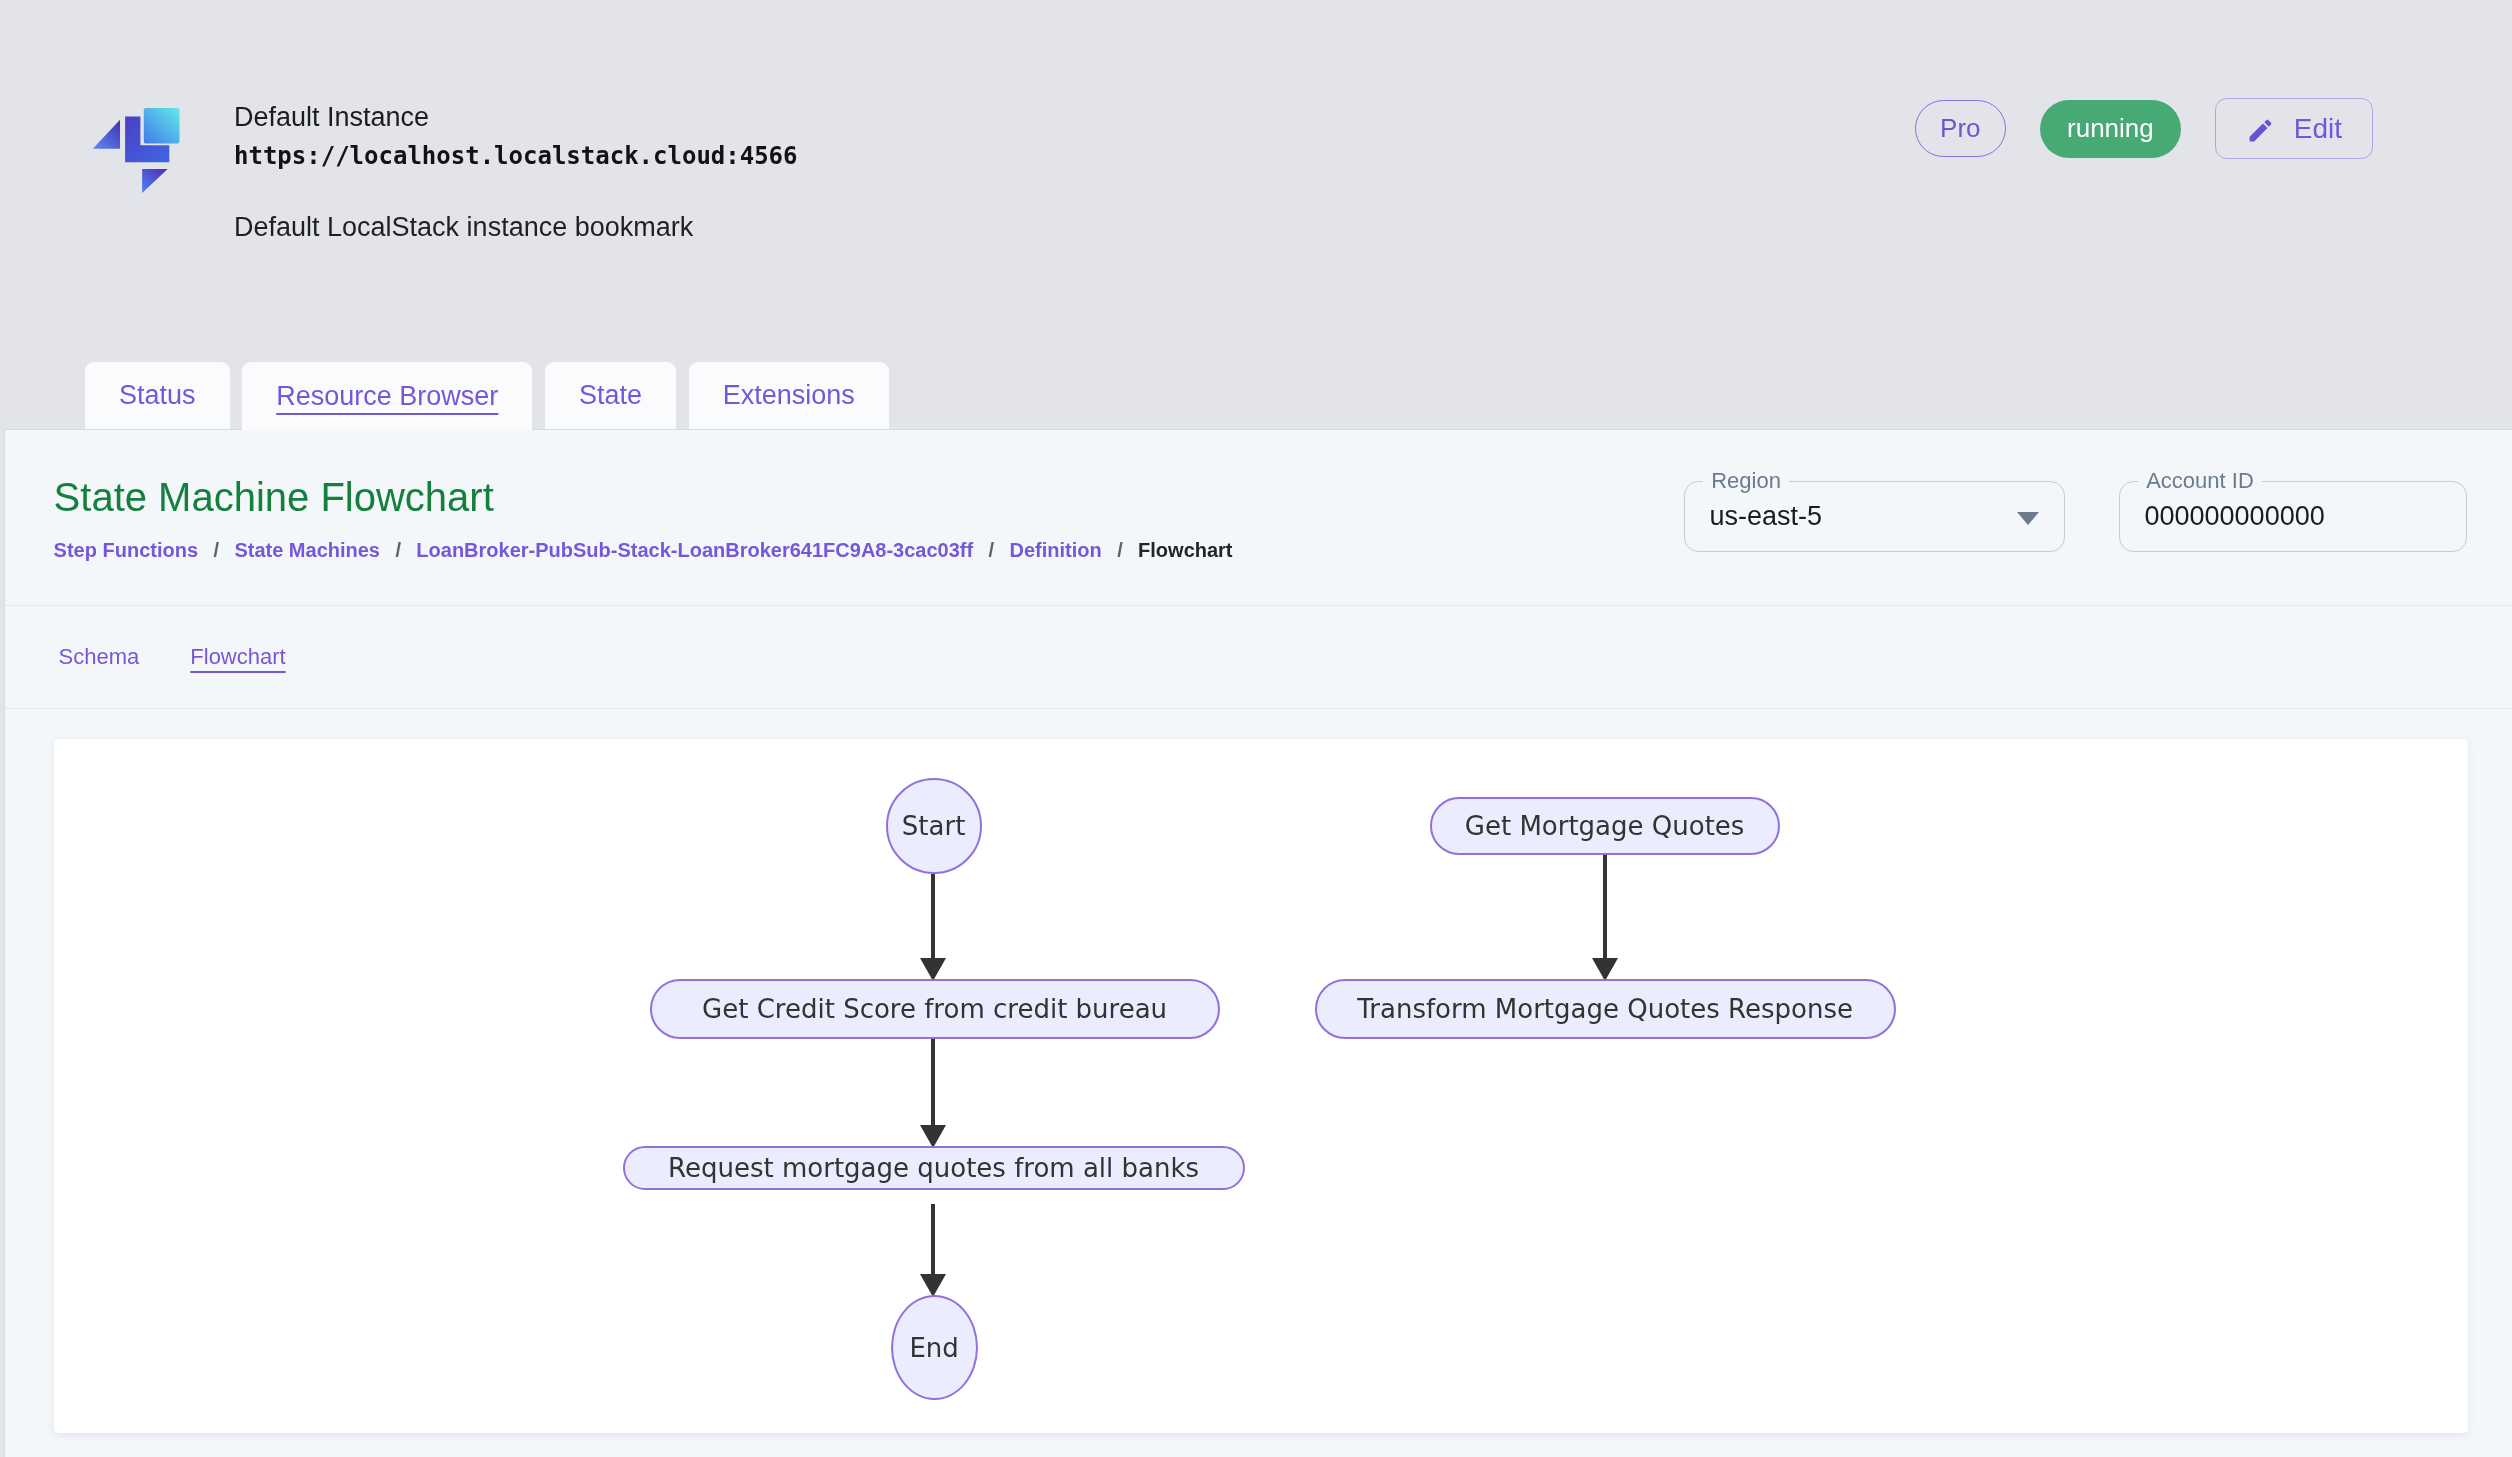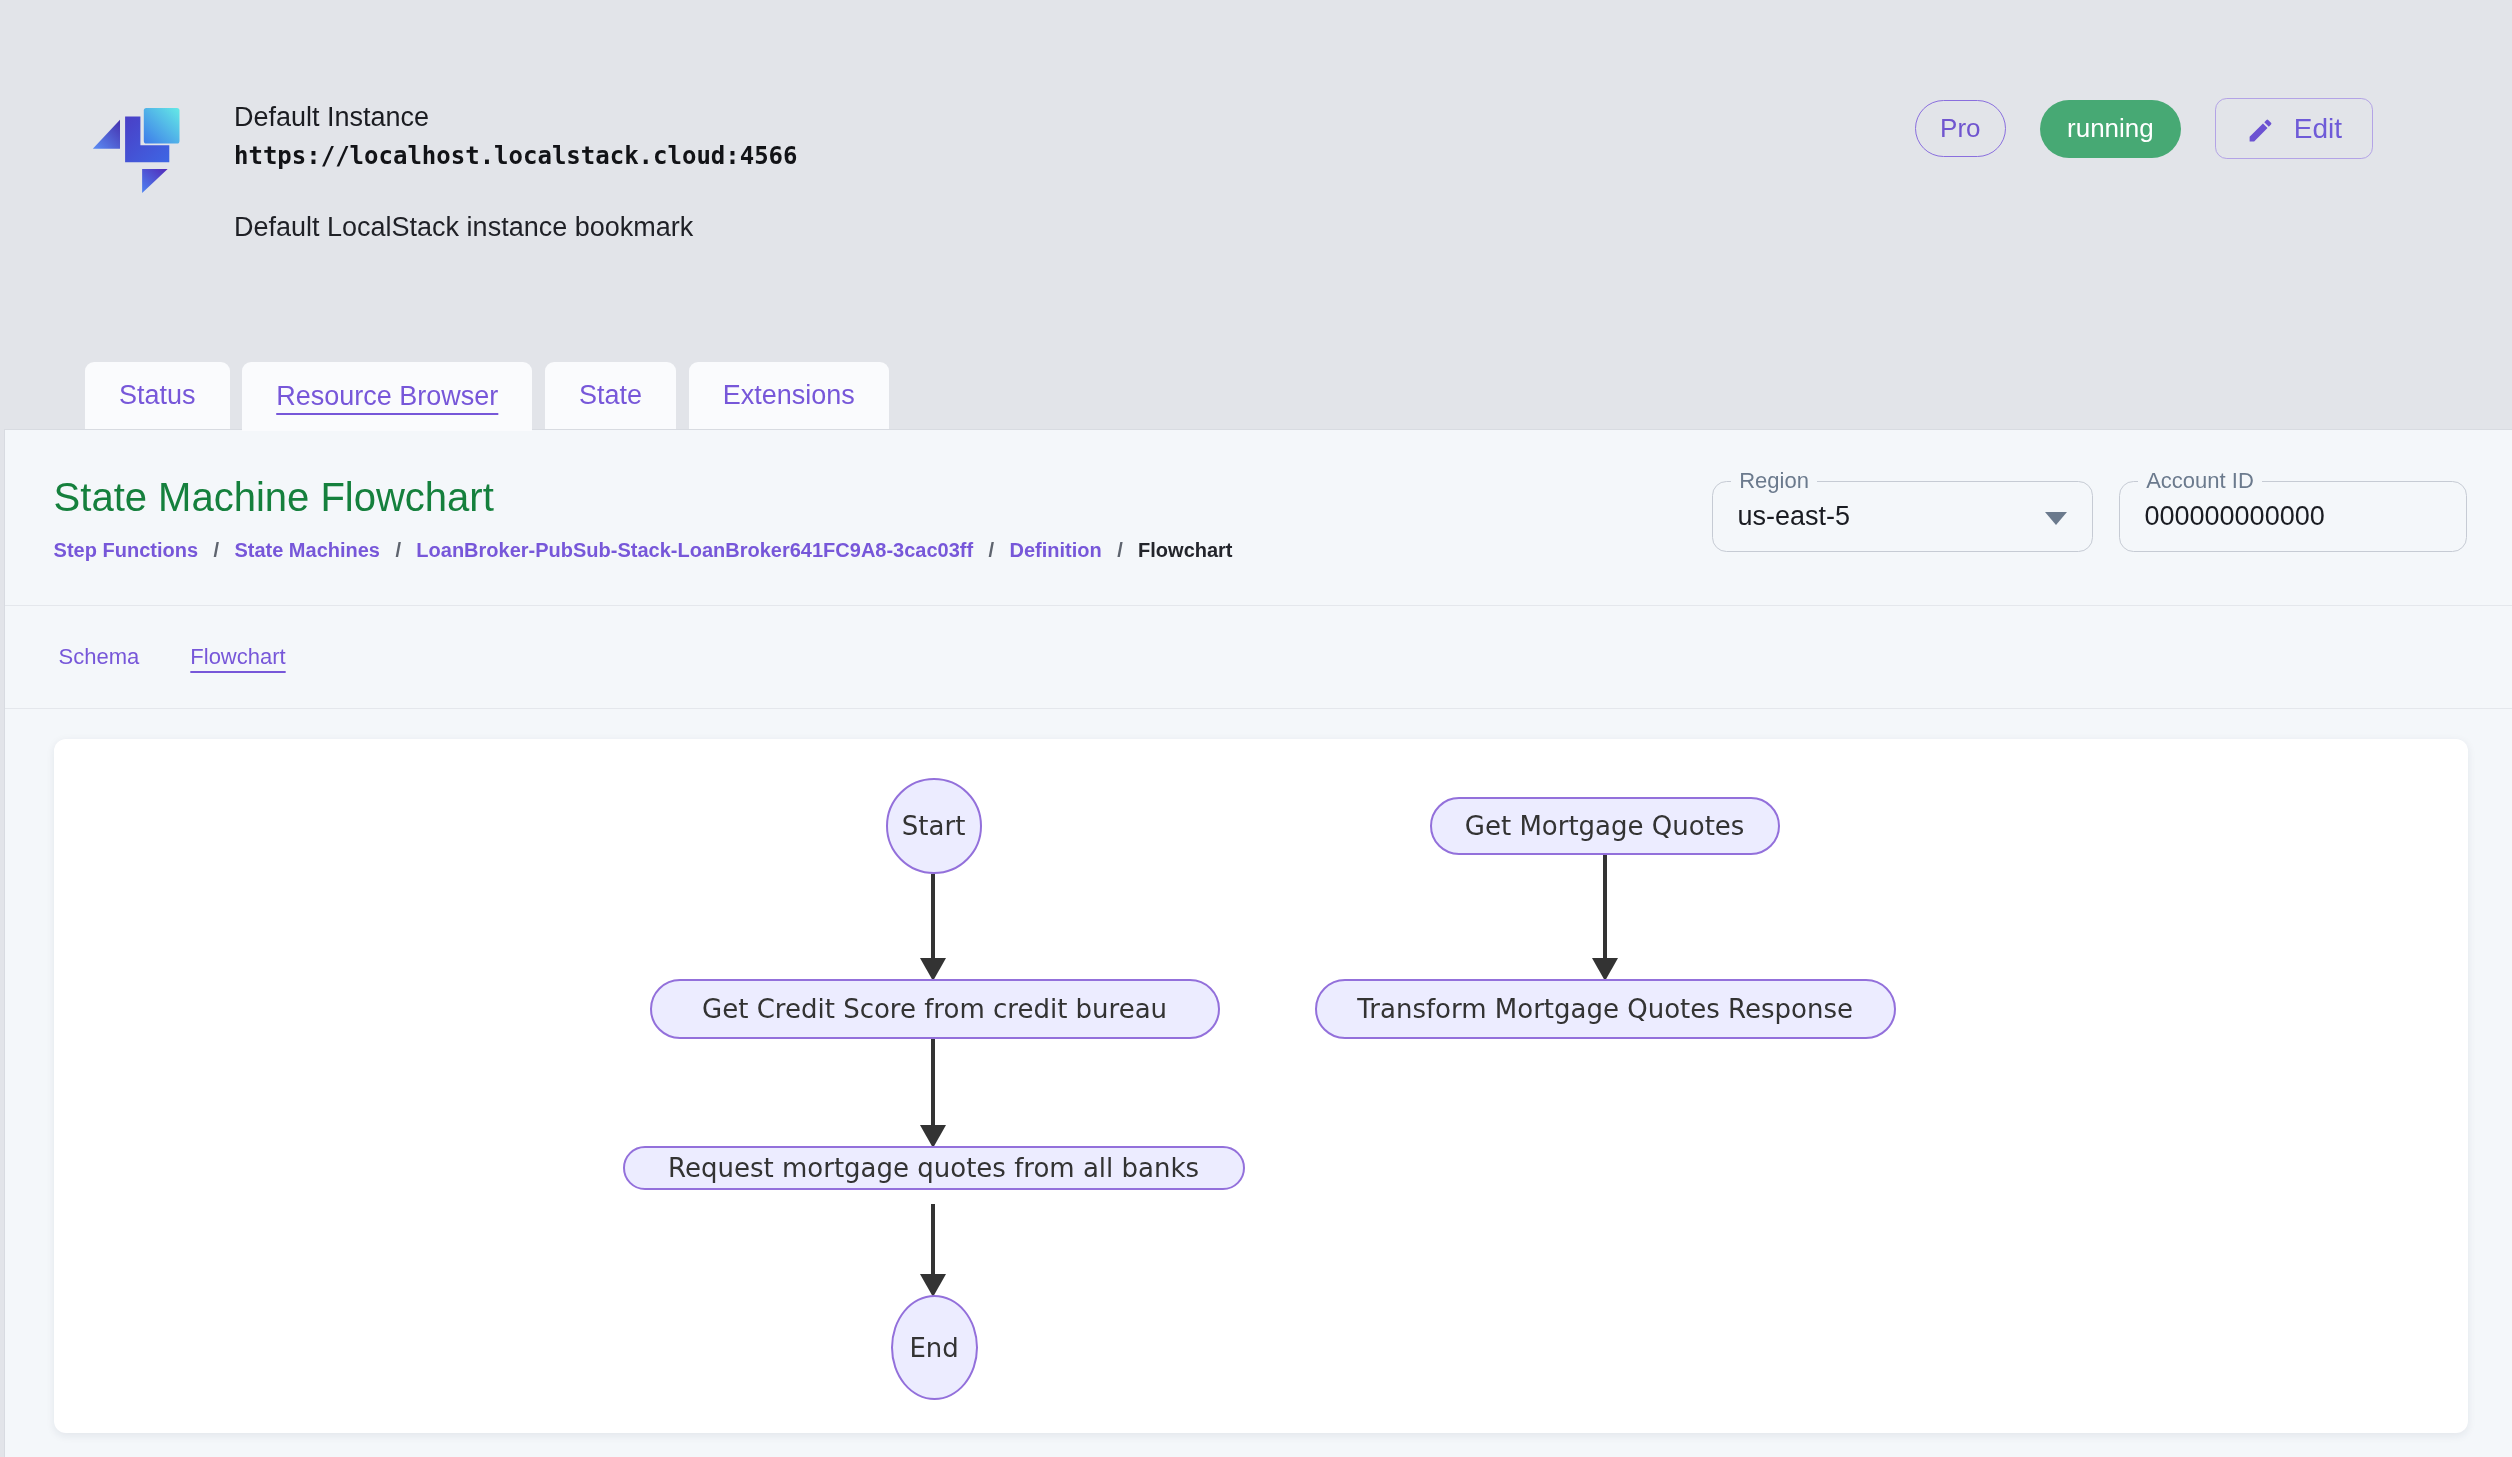--- a/index.html
+++ b/index.html
@@ -55,21 +55,21 @@
     border-left:0.9px solid #d8dbe1; border-top:0.9px solid #d8dbe1;
     position:relative;
   }
   .title-row { height:176px; border-bottom:0.9px solid #e4e7ec; position:relative; padding:45px 0 0 49px; }
   .page-title { font-size:40px; font-weight:400; color:#15803d; }
   .breadcrumb { display:flex; align-items:flex-end; margin-top:19px; font-size:20px;font-weight:bold; }
   .crumb { color:#7757d9; text-decoration:none; cursor:pointer; }
   .crumb.current { color:#23252b; cursor:default; }
   .sep { color:#5e646e; margin:0 15.4px; }
 
-  .controls { position:absolute; top:51px; right:45px; display:flex; gap:26px; }
+  .controls { position:absolute; top:51px; right:45px; display:flex; gap:54px; }
   .field { position:relative; height:71px; border:0.9px solid #c6cbd4; border-radius:14.5px; background:transparent; }
   .field-label {
     position:absolute; top:-13.6px; left:18px; font-size:22px; color:#6b7a8d;
     background:#f4f7fa; padding:0 8.2px; line-height:25.4px;
   }
   .select-region { width:381px; cursor:pointer; }
   .select-value { line-height:69px; padding-left:24.5px; font-size:27px; color:#1a1c22; }
   .select-caret {
     position:absolute; right:25.4px; top:30px; width:0; height:0;
     border-left:11px solid transparent; border-right:11px solid transparent;
@@ -81,21 +81,21 @@
     font-size:27px; color:#1a1c22; padding-left:24.5px; font-family:inherit;
   }
 
   .subtab-row { height:103px; border-bottom:0.9px solid #e4e7ec; display:flex; align-items:center; gap:51px; padding-left:54px; }
   .subtab { font-size:22px; color:#7757d9; cursor:pointer; }
   .subtab.active { text-decoration:underline; text-underline-offset:7.3px; text-decoration-thickness:1.8px; }
 
   
   .canvas { padding:30px 44px 0 49px; }
   .card {
-    height:694px; background:#ffffff; border-radius:12px;
+    height:694px; background:#ffffff; border-radius:5px;
     box-shadow:0 2.7px 9px rgba(30,40,60,0.08);
     position:relative;
   }
   .flow-node {
     position:absolute; background:#ececff; border:2.7px solid #9370db;
     color:#333333; font-size:26px; font-family:"DejaVu Sans", sans-serif;
     display:flex; align-items:center; justify-content:center;
     border-radius:30px; white-space:nowrap;
   }
   .node-start   { left:832px;  top:39px;  width:96px; height:96px; border-radius:50%; }

